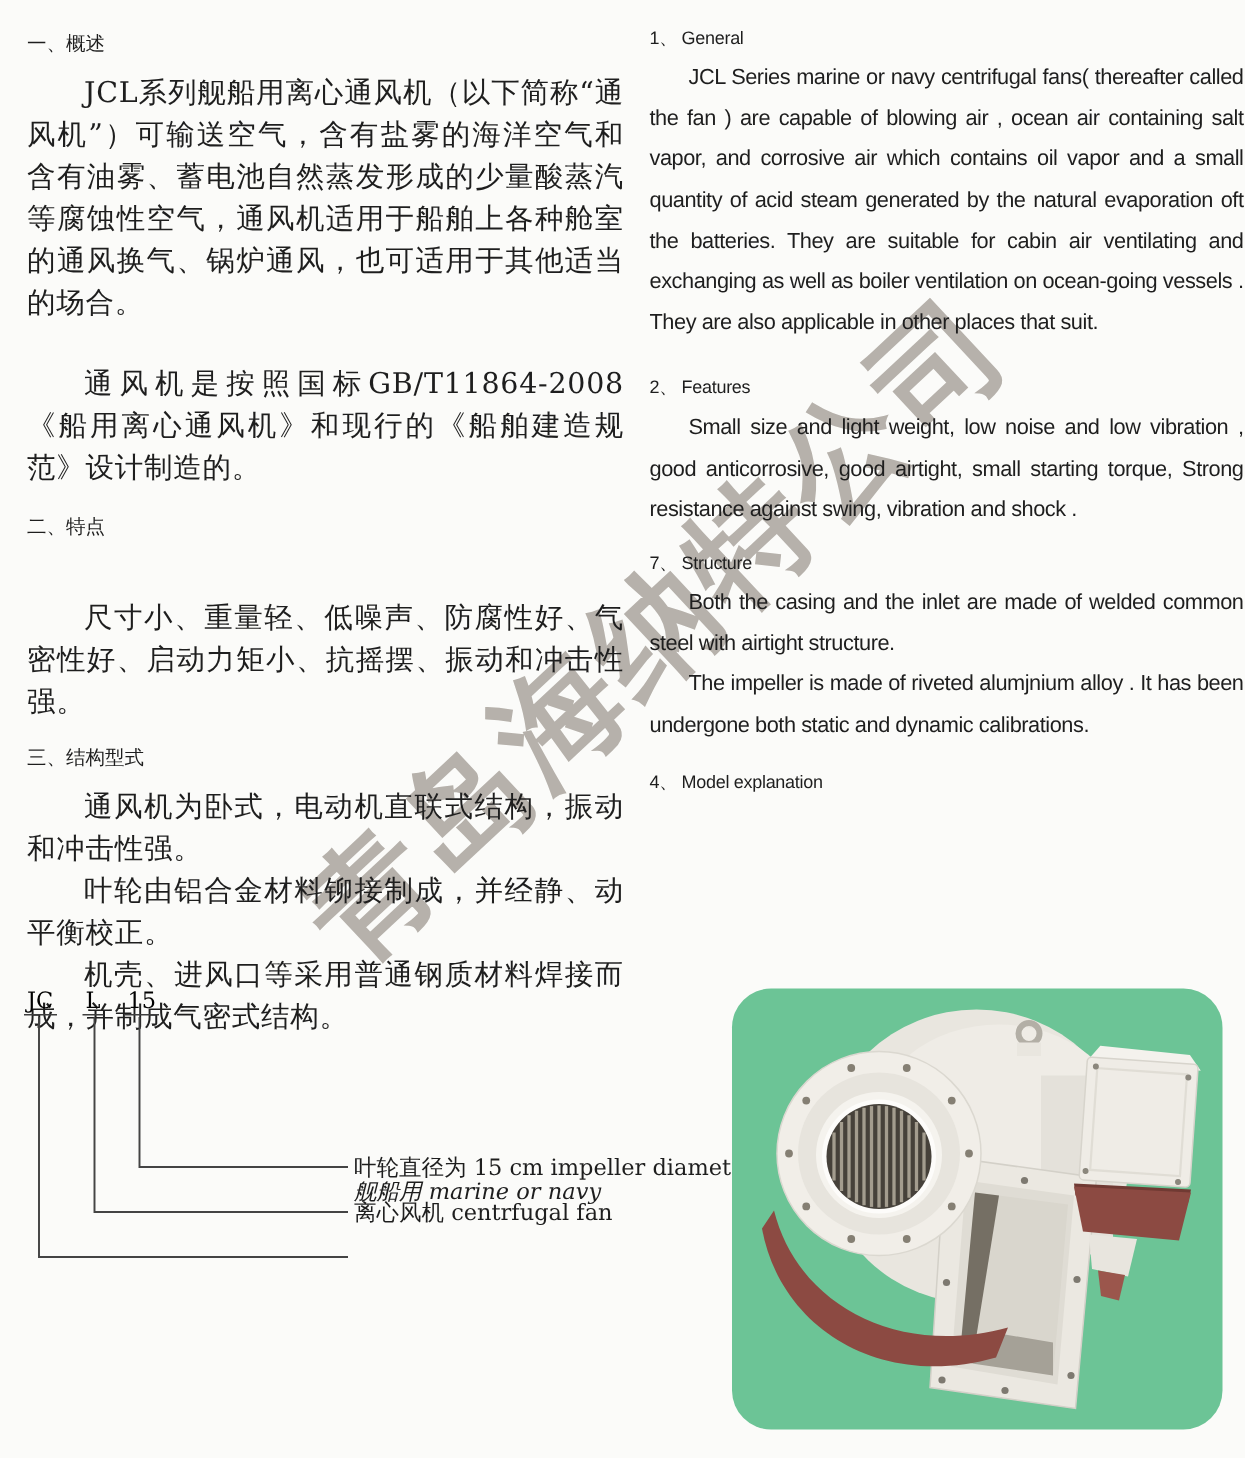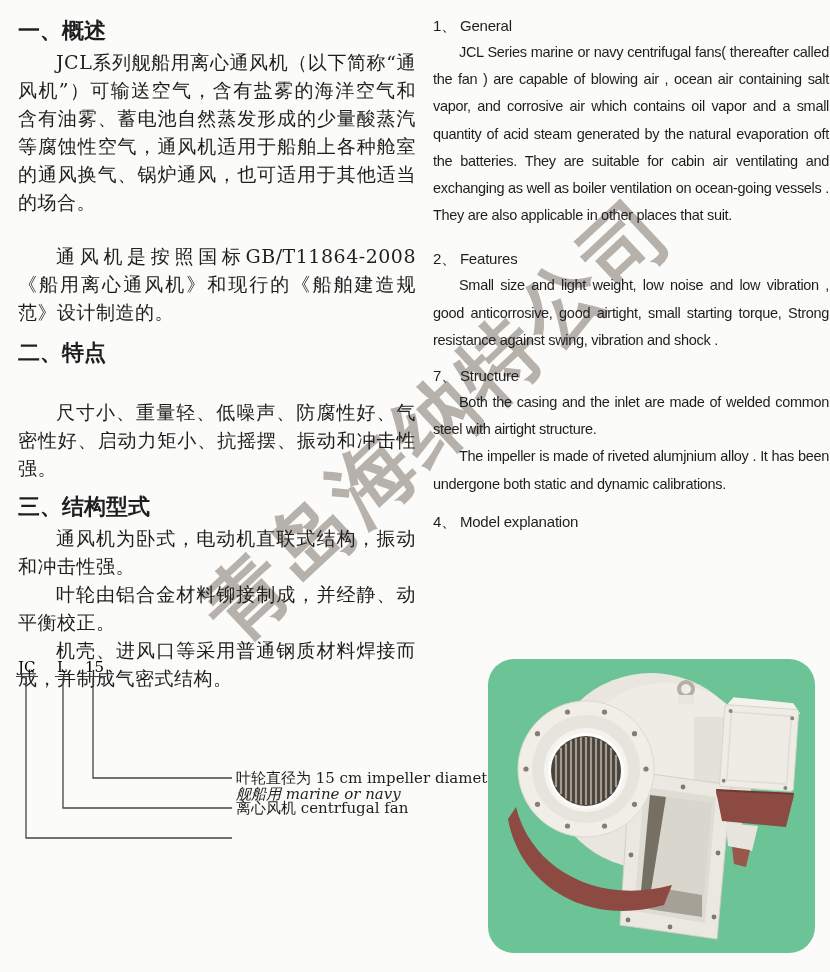--- a/index.html
+++ b/index.html
@@ -21,35 +21,35 @@
     z-index:1;pointer-events:none;
   }
 
   .col{position:absolute;z-index:2;}
   .left-col{left:18px;top:16px;width:398px;}
   .right-col{left:433px;top:12px;width:396px;}
 
   
   .zh-h{
     font-family:"DejaVu Serif","Liberation Serif",serif;
-    font-size:22px;line-height:28px;font-weight:700;margin:0 0 4px 0;
+    font-size:13px;line-height:28px;font-weight:400;margin:0 0 4px 0;
   }
   .zh{
     font-family:"DejaVu Serif","Liberation Serif",serif;
     font-size:19px;line-height:28px;margin:0;text-align:justify;
     text-indent:2em;letter-spacing:.5px;
   }
   .mb-big{margin-bottom:26px;}
   .mb-mid{margin-bottom:12px;}
   .mb-sm{margin-bottom:10px;margin-top:32px;}
   .mt-h{margin-top:2px;}
 
   
   .en-h{
-    font-size:15px;line-height:27px;margin:0;font-weight:400;
+    font-size:12px;line-height:27px;margin:0;font-weight:400;
     letter-spacing:-0.2px;
   }
   .en{
     font-size:14.5px;line-height:27.2px;margin:0;text-align:justify;
     text-indent:26px;letter-spacing:-0.3px;
   }
   .en-h.g2{margin-top:16px;}
   .en-h.g3{margin-top:8px;}
   .en-h.g4{margin-top:10px;}
 

